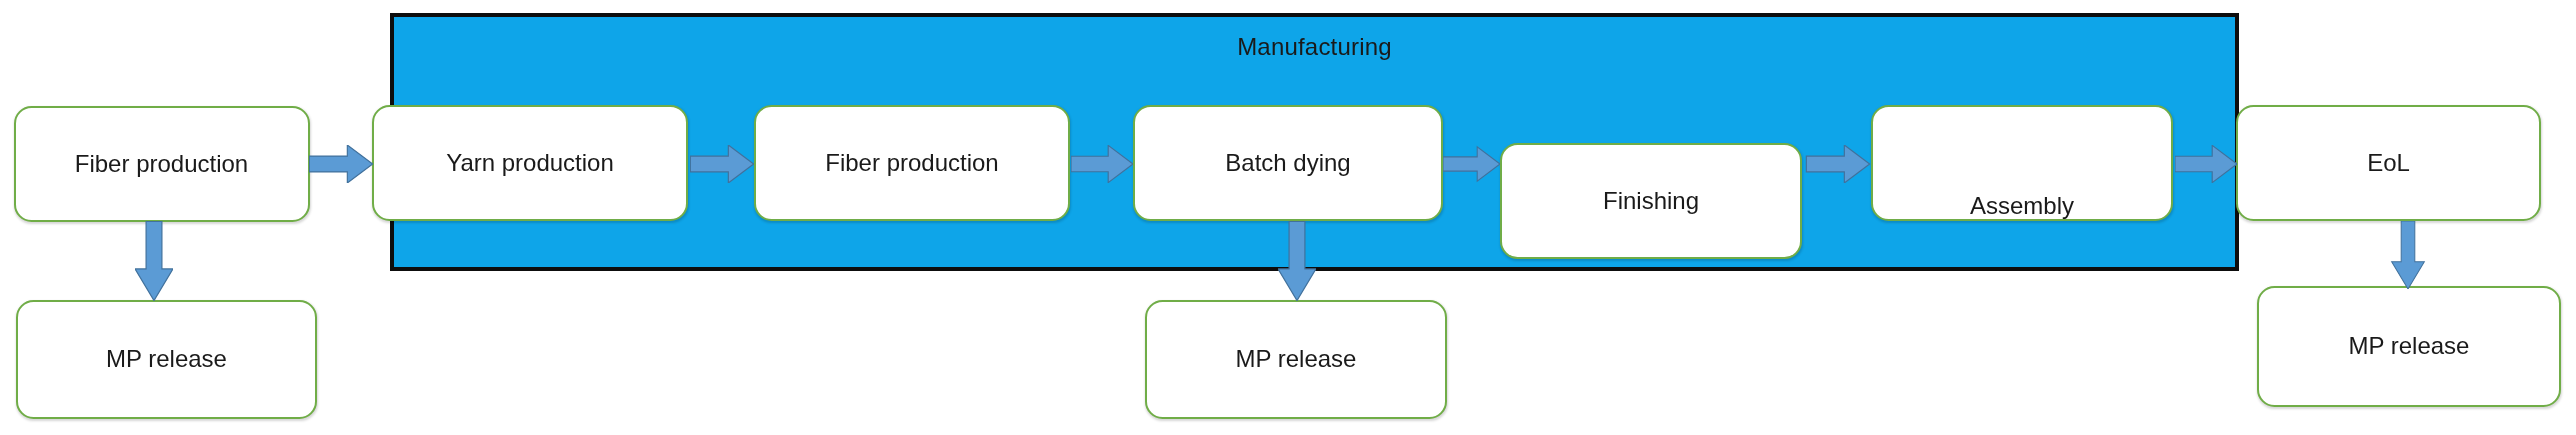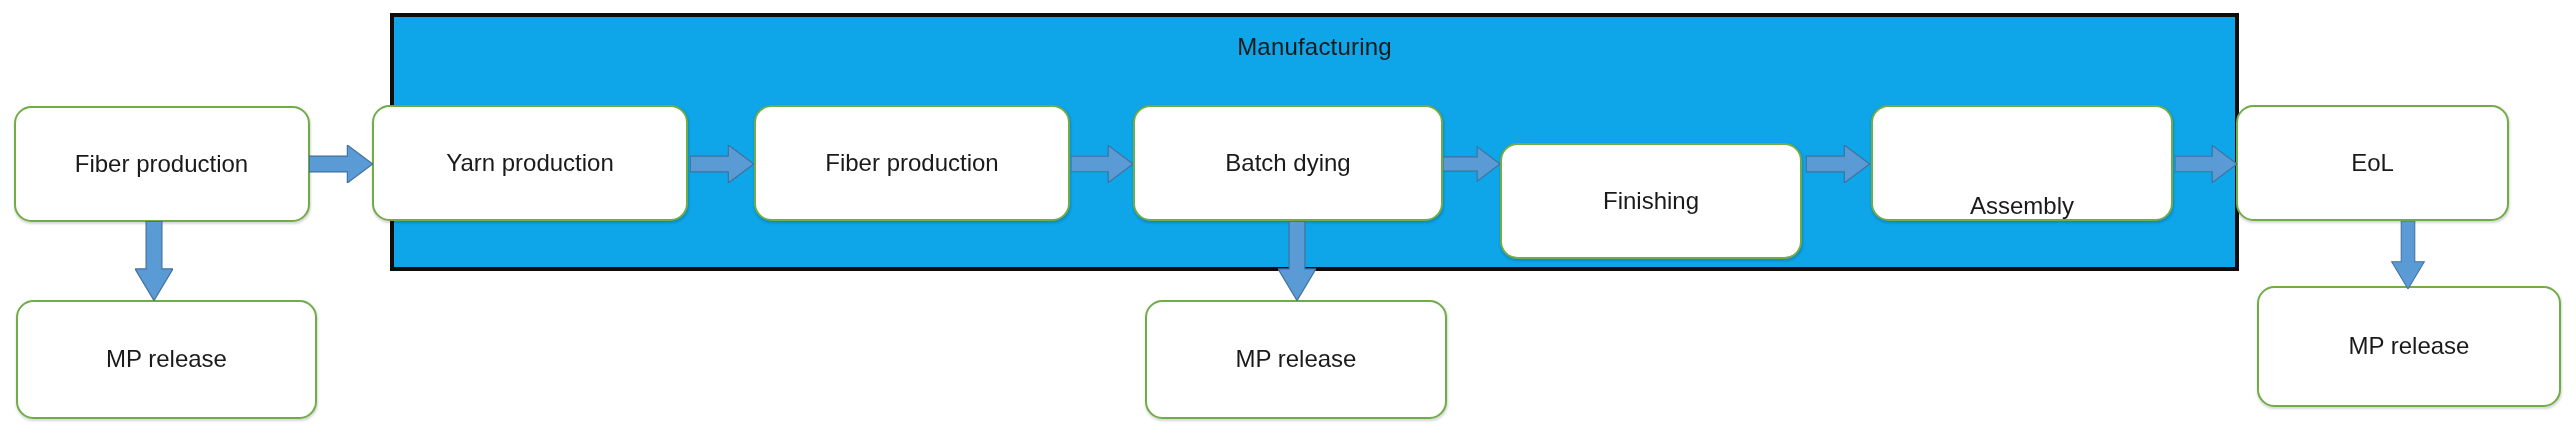--- a/index.html
+++ b/index.html
@@ -86,21 +86,21 @@
   </div>
 
   <div class="node" style="left:1500px; top:105px; width:302px; height:116px;margin-top:38px;">
     <span class="node-label">Finishing</span>
   </div>
 
   <div class="node" style="left:1871px; top:105px; width:302px; height:116px;align-items:flex-end;">
     <span class="node-label">Assembly</span>
   </div>
 
-  <div class="node" style="left:2236px; top:105px; width:273px; height:116px;">
+  <div class="node" style="left:2236px; top:105px; width:305px; height:116px;">
     <span class="node-label">EoL</span>
   </div>
 
   <div class="node" style="left:16px; top:300px; width:301px; height:119px;">
     <span class="node-label">MP release</span>
   </div>
 
   <div class="node" style="left:1145px; top:300px; width:302px; height:119px;">
     <span class="node-label">MP release</span>
   </div>

